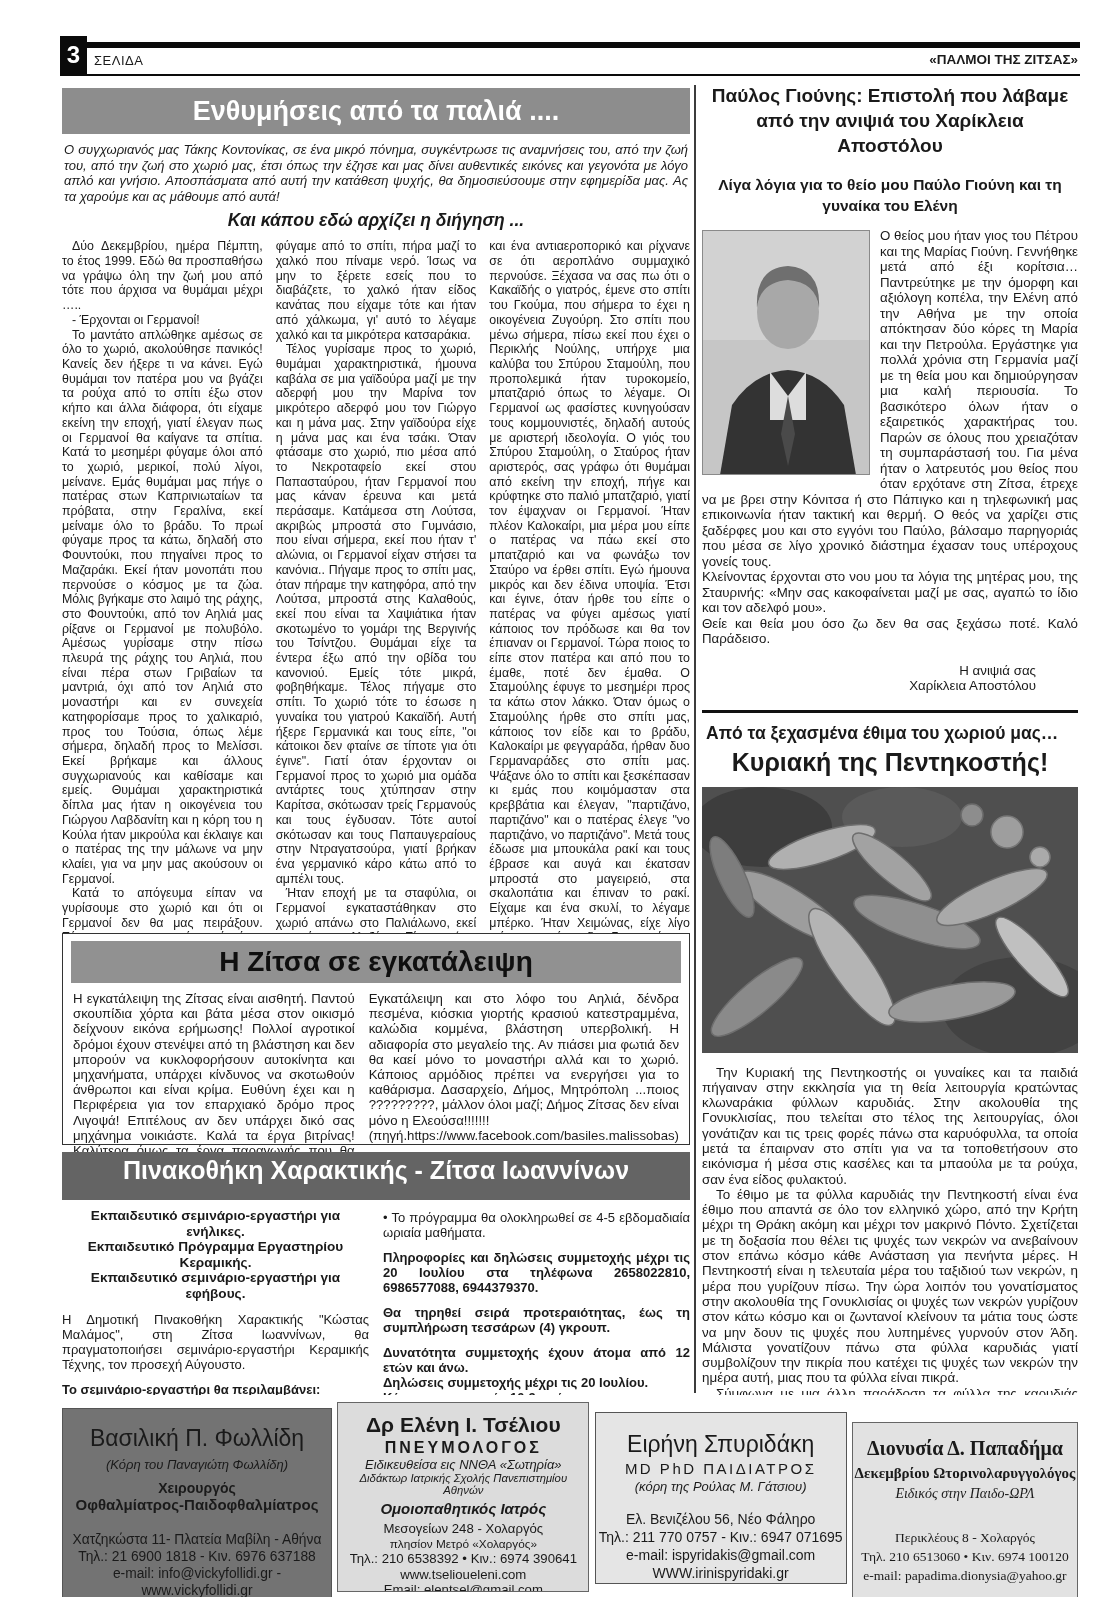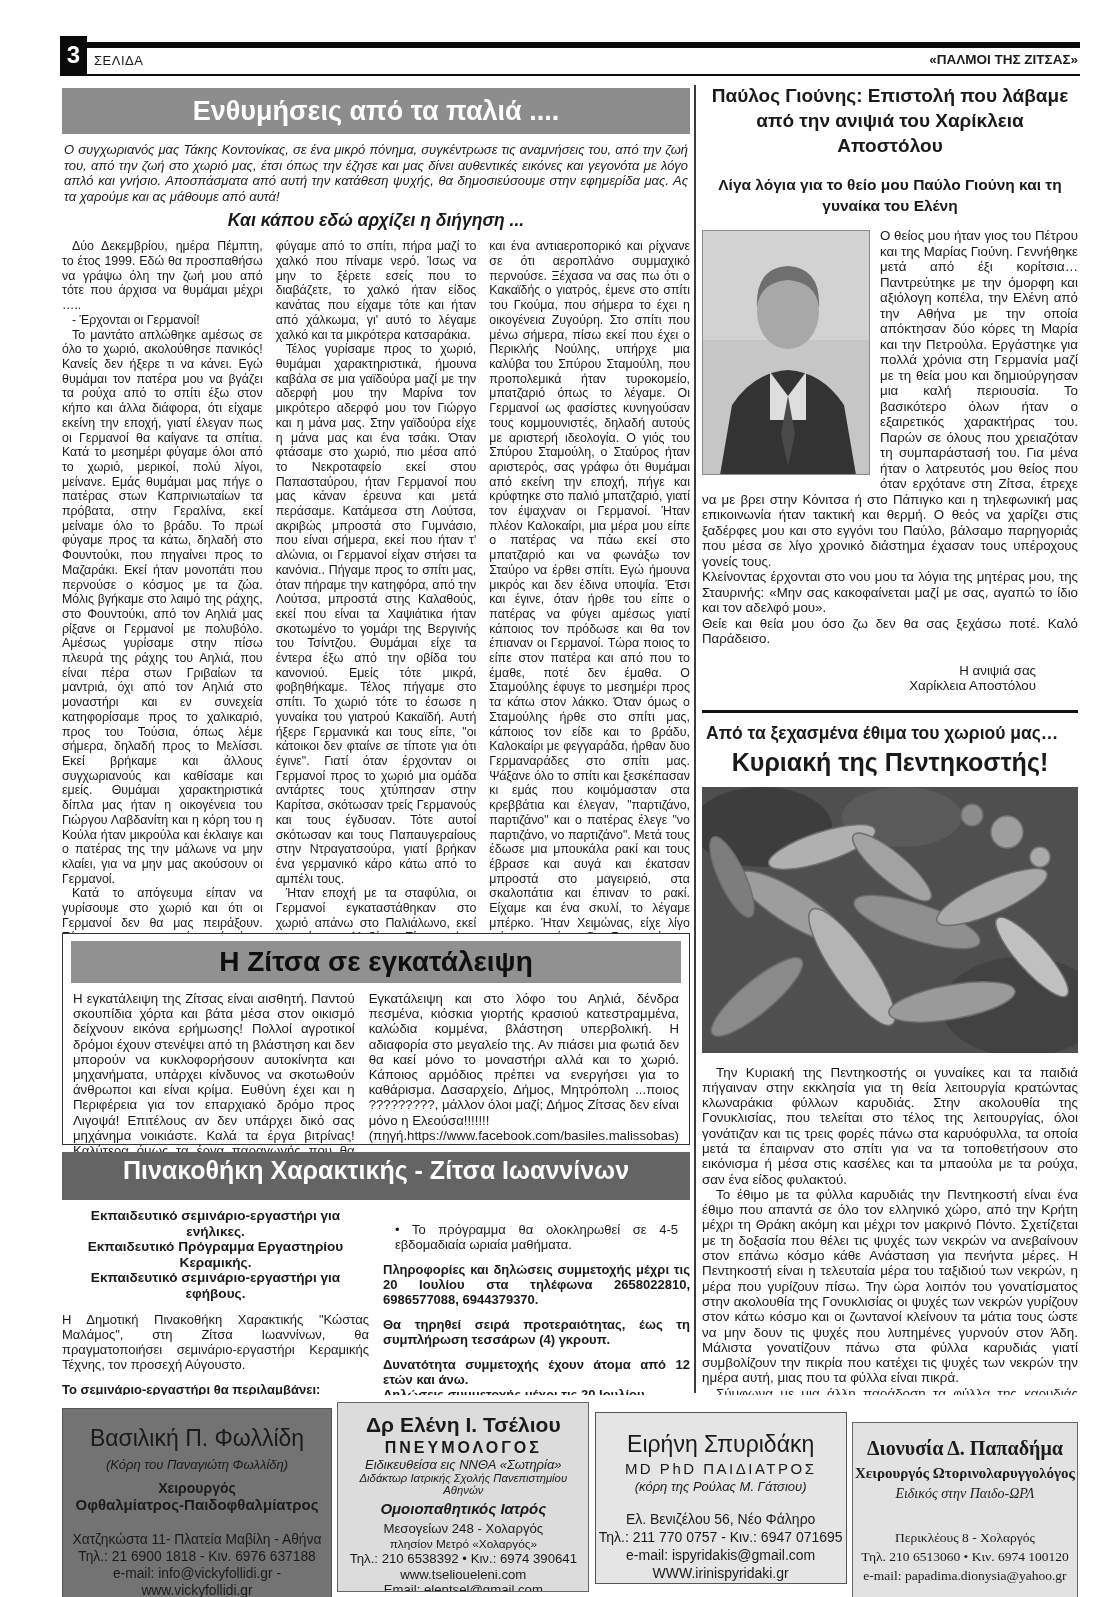--- a/index.html
+++ b/index.html
@@ -40,21 +40,21 @@
 
   
   .gallery{position:absolute;left:62px;top:1152px;width:628px;height:243px;overflow:hidden;}
   .gallery-bar{height:48px;background:#646464;color:#fff;text-align:center;
                font-size:25px;font-weight:bold;line-height:36px;}
   .gallery-cols{display:flex;gap:14px;margin-top:8px;font-size:13px;line-height:15px;}
   .gallery-cols .gcol{flex:1;}
   .g-program{font-weight:bold;text-align:center;font-size:13.6px;line-height:15.6px;}
   .g-intro{margin:10px 0 0;text-align:justify;}
   .g-head{font-weight:bold;margin:10px 0 2px;}
-  .g-bullet{margin:12px;text-align:justify;}
+  .g-bullet{margin:0;text-align:justify;}
   .g-bold{font-weight:bold;margin:0 0 10px;text-align:justify;}
   .gcol-right{padding-top:2px;}
 
   
   .right-region{position:absolute;left:702px;top:83px;width:376px;height:1312px;overflow:hidden;}
   .letter-title{font-size:19px;font-weight:bold;text-align:center;line-height:25px;margin:0 0 16px;}
   .letter-sub{font-size:15.5px;font-weight:bold;text-align:center;line-height:21px;margin:0 0 12px;}
   .letter-body{font-size:13.3px;line-height:15.5px;text-align:justify;}
   .letter-body p{margin:0;}
   .portrait{float:left;width:168px;height:245px;margin:2px 10px 4px 0;background:#cfcfcf;}
@@ -248,21 +248,21 @@
       <div class="spec">MD PhD ΠΑΙΔΙΑΤΡΟΣ</div>
       <div class="sub">(κόρη της Ρούλας Μ. Γάτσιου)</div>
       <div class="l">Ελ. Βενιζέλου 56, Νέο Φάληρο</div>
       <div class="l">Τηλ.: 211 770 0757 - Κιν.: 6947 071695</div>
       <div class="l">e-mail: ispyridakis@gmail.com</div>
       <div class="l">WWW.irinispyridaki.gr</div>
     </div>
 
     <div class="ad ad4">
       <div class="name">Διονυσία Δ. Παπαδήμα</div>
-      <div class="spec">Χειρουργός Ωτορινολαρυγγολόγος</div>
+      <div class="spec">Δεκεμβρίου Ωτορινολαρυγγολόγος</div>
       <div class="sub">Ειδικός στην Παιδο-ΩΡΛ</div>
       <div class="l">Περικλέους  8 - Χολαργός</div>
       <div class="l">Τηλ. 210 6513060 • Κιν. 6974 100120</div>
       <div class="l">e-mail: papadima.dionysia@yahoo.gr</div>
     </div>
   </div>
 
 </div>
 
 </body></html>

